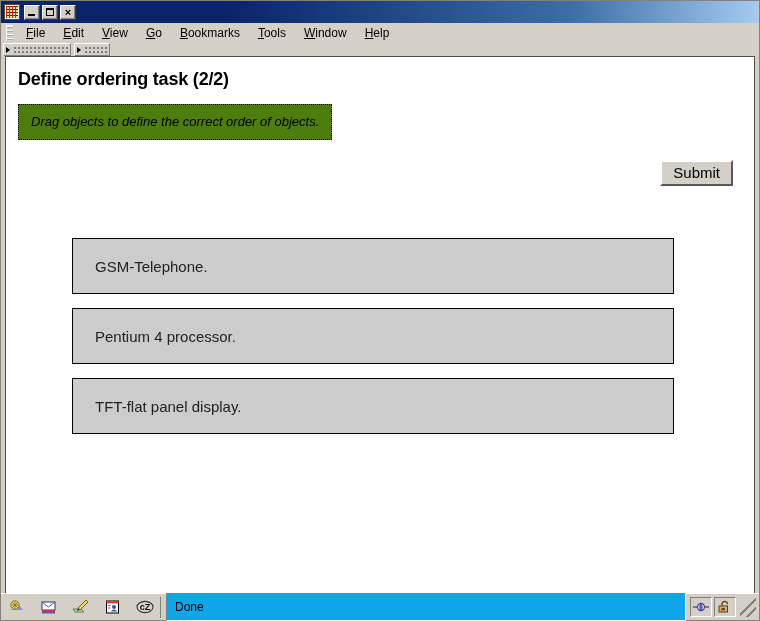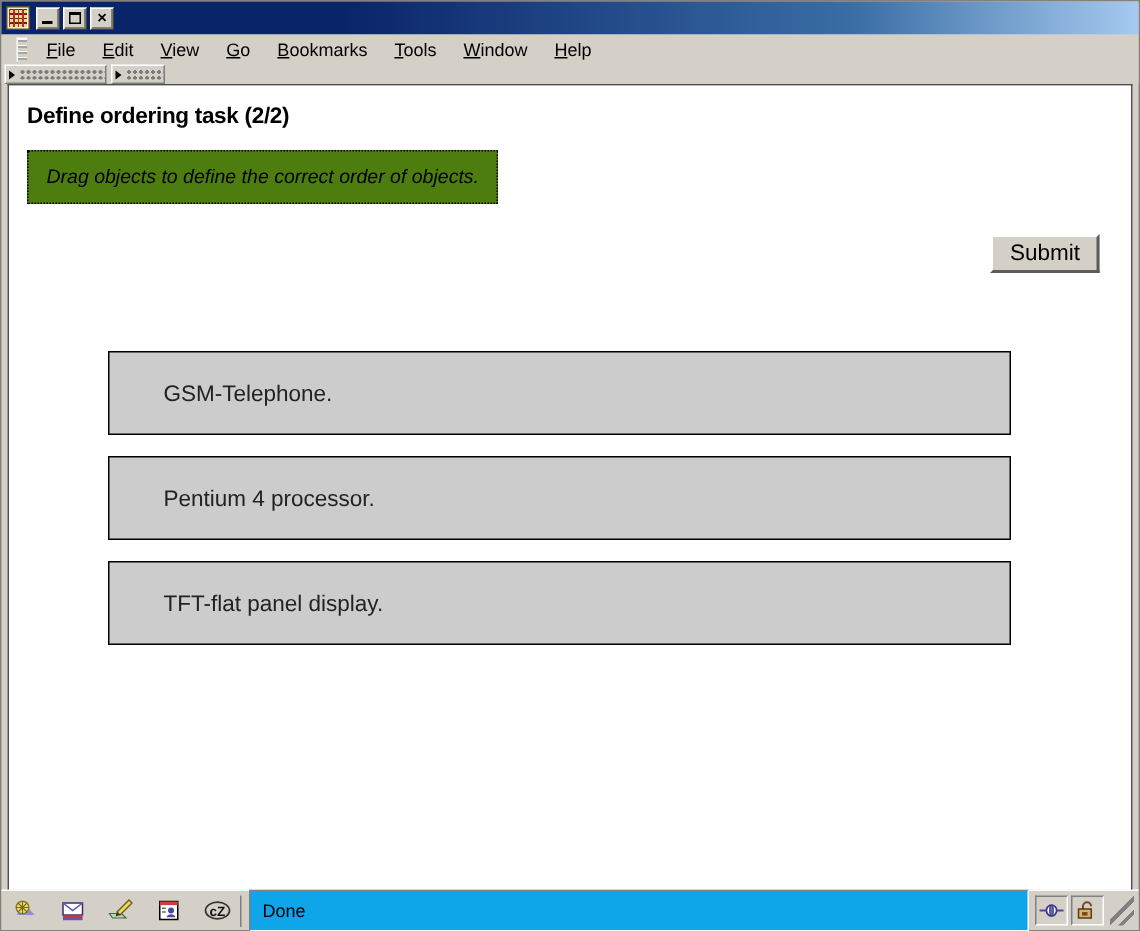--- a/index.html
+++ b/index.html
@@ -112,21 +112,21 @@
     font-weight: bold;
   }
 
   
   .menubar {
     flex: 0 0 20px;
     height: 20px;
     background: #d4d0c8;
     display: flex;
     align-items: center;
-    padding-left: 10px;
+    padding-left: 5px;
     box-sizing: border-box;
     border-bottom: 1px solid #d4d0c8;
   }
   .gripper-v {
     width: 7px;
     height: 16px;
     margin-right: 4px;
     background:
       repeating-linear-gradient(to bottom, #ffffff 0 1px, #a0a0a0 1px 2px, transparent 2px 4px);
     border-left: 1px solid #ffffff;
@@ -195,21 +195,21 @@
   }
   .page {
     position: absolute;
     inset: 0;
     background: #ffffff;
     padding: 8px 10px 0 10px;
     box-sizing: border-box;
   }
 
   .page-title {
-    font-size: 15px;
+    font-size: 18px;
     font-weight: bold;
     color: #000;
     margin: 4px 0 14px 2px;
     letter-spacing: -0.2px;
   }
 
   .hint-box {
     display: inline-block;
     background: #4d7c0f;
     border: 1px dotted #000000;
@@ -242,21 +242,21 @@
     margin: 52px 0 0 56px;
     width: 602px;
   }
   .drag-item {
     height: 56px;
     background: #cccccc;
     border: 1px solid #000000;
     box-sizing: border-box;
     display: flex;
     align-items: center;
-    padding-left: 36px;
+    padding-left: 22px;
     font-size: 15px;
     color: #222222;
     margin-bottom: 14px;
     cursor: move;
   }
 
   
   .statusbar {
     flex: 0 0 27px;
     height: 27px;

